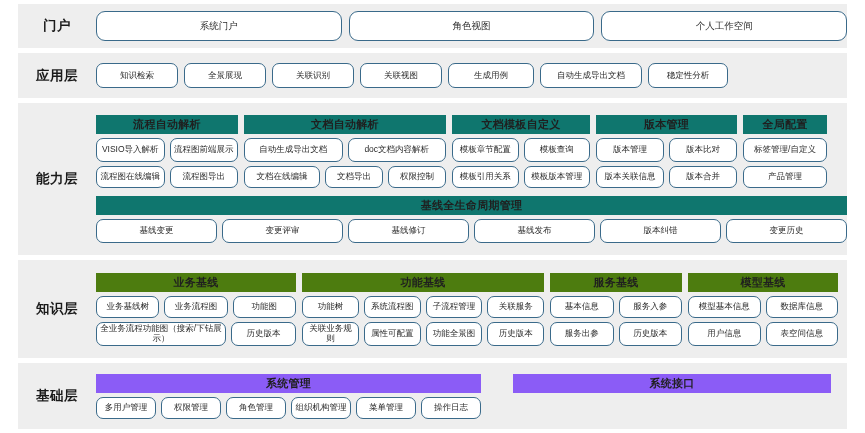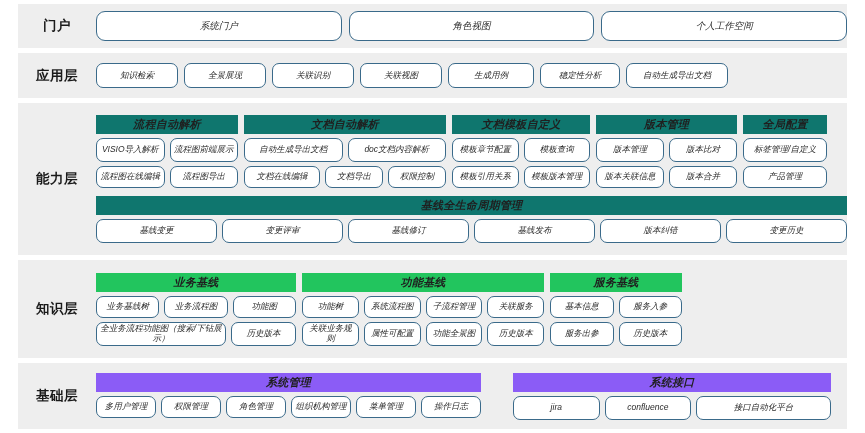--- a/index.html
+++ b/index.html
@@ -16,21 +16,21 @@
     position:absolute;left:18px;width:829px;
     background:#eeeeee;
     display:flex;align-items:center;
   }
   .band-label{
     width:78px;flex:0 0 78px;
     text-align:center;
     font-size:13.5px;font-weight:bold;color:#1a1a1a;
     letter-spacing:0.5px;
   }
-  .band-body{flex:1 1 auto;font-style:italic;}
+  .band-body{flex:1 1 auto;}
 
   
   .pill{
     box-sizing:border-box;
     background:#ffffff;
     border:1.2px solid #3a6a8a;
     border-radius:7px;
     display:flex;align-items:center;justify-content:center;
     text-align:center;
     font-size:8.5px;color:#2b2b2b;
@@ -48,21 +48,21 @@
   .app .pill{height:25px;}
 
   
   .ghead{
     height:19px;
     display:flex;align-items:center;justify-content:center;
     font-size:11px;font-weight:bold;color:#1f1f1f;
     letter-spacing:0.3px;
   }
   .ghead.blue{background:#0f766e;}
-  .ghead.gray{background:#22c55e;}
+  .ghead.gray{background:#4d7c0f;}
   .ghead.teal{background:#8b5cf6;}
 
   .col{display:flex;flex-direction:column;gap:4px;}
   .subrow{display:flex;gap:5px;}
   .subrow .pill{height:22px;flex:1 1 0;}
   .subrow.tall .pill{height:24px;}
 
   .groups{display:flex;gap:6px;align-items:flex-start;}
 
   .wide-block{display:flex;flex-direction:column;gap:4px;}
@@ -85,22 +85,22 @@
 
   <div class="band app" style="top:53px;height:45px;">
     <div class="band-label">应用层</div>
     <div class="band-body">
       <div class="row-flex" style="gap:6px;">
         <div class="pill" style="width:82px;">知识检索</div>
         <div class="pill" style="width:82px;">全景展现</div>
         <div class="pill" style="width:82px;">关联识别</div>
         <div class="pill" style="width:82px;">关联视图</div>
         <div class="pill" style="width:86px;">生成用例</div>
+        <div class="pill" style="width:102px;">自动生成导出文档</div>
         <div class="pill" style="width:80px;">稳定性分析</div>
-        <div class="pill" style="width:102px;">自动生成导出文档</div>
       </div>
     </div>
   </div>
 
   <div class="band cap" style="top:103px;height:152px;">
     <div class="band-label">能力层</div>
     <div class="band-body">
 
       <div class="groups">
 
@@ -218,20 +218,31 @@
           <div class="subrow">
             <div class="pill">基本信息</div>
             <div class="pill">服务入参</div>
           </div>
           <div class="subrow tall">
             <div class="pill">服务出参</div>
             <div class="pill">历史版本</div>
           </div>
         </div>
 
+        <div class="col" style="width:150px;">
+          <div class="ghead gray">模型基线</div>
+          <div class="subrow">
+            <div class="pill">模型基本信息</div>
+            <div class="pill">数据库信息</div>
+          </div>
+          <div class="subrow tall">
+            <div class="pill">用户信息</div>
+            <div class="pill">表空间信息</div>
+          </div>
+        </div>
 
       </div>
     </div>
   </div>
 
   <div class="band base" style="top:363px;height:66px;">
     <div class="band-label">基础层</div>
     <div class="band-body">
       <div class="groups" style="gap:32px;">
 
@@ -242,24 +253,19 @@
             <div class="pill">权限管理</div>
             <div class="pill">角色管理</div>
             <div class="pill">组织机构管理</div>
             <div class="pill">菜单管理</div>
             <div class="pill">操作日志</div>
           </div>
         </div>
 
         <div class="col" style="width:318px;">
           <div class="ghead teal">系统接口</div>
-          <div class="subrow tall">
-            <div class="pill">jira</div>
-            <div class="pill">confluence</div>
-            <div class="pill" style="flex:1.6 1 0;">接口自动化平台</div>
-          </div>
         </div>
 
       </div>
     </div>
   </div>
 
 </div>
 
 </body></html>

